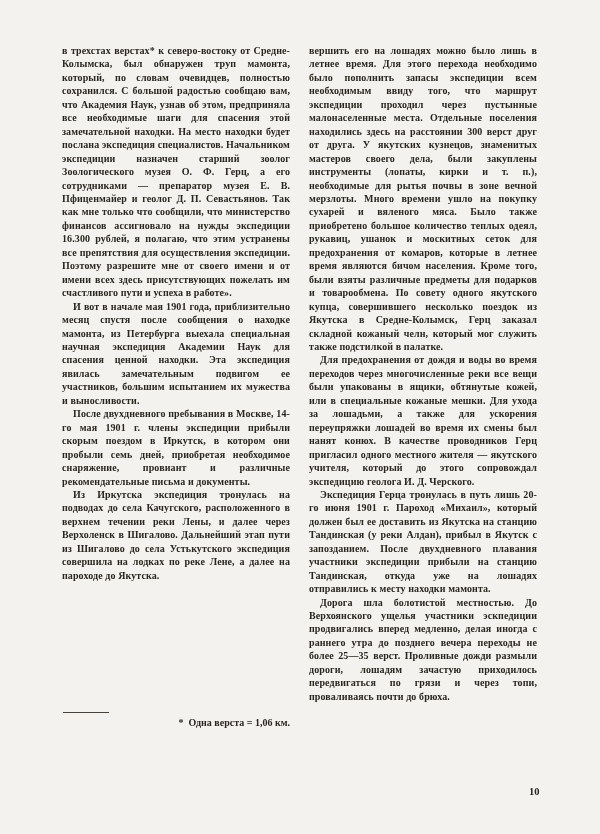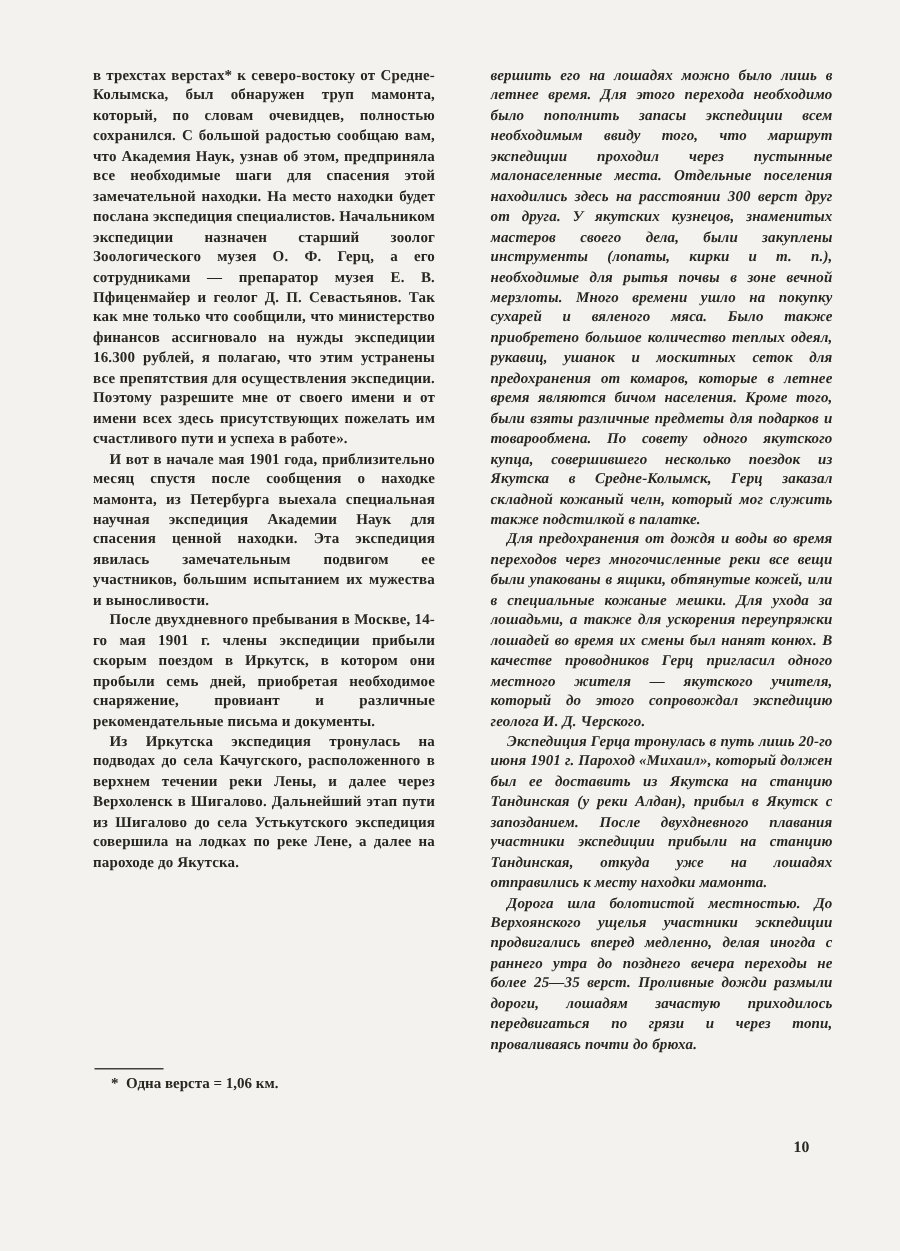--- a/index.html
+++ b/index.html
@@ -21,21 +21,21 @@
     position: absolute;
     top: 44px;
     width: 228px;
     font-size: 10px;
     font-weight: bold;
     line-height: 13.45px;
     text-align: justify;
     letter-spacing: 0.1px;
   }
   .col-left  { left: 62px;  height: 676px; overflow: hidden; }
-  .col-right { left: 327px; height: 700px; overflow: hidden; font-style: italic; }
+  .col-right { left: 309px; height: 700px; overflow: hidden; }
   .col p.para {
     margin: 0;
     padding: 0;
   }
   .col p.para.indent { text-indent: 11px; }
   .col p.para.space-before { }
   .footnote {
     position: absolute;
     left: 62px;
     top: 712px;
@@ -43,26 +43,26 @@
     font-size: 10px;
     font-weight: bold;
     color: #2a2620;
   }
   .footnote-rule {
     width: 46px;
     height: 0;
     border-top: 1px solid #45413a;
     margin: 0 0 4px 1px;
   }
-  .footnote-line { padding-left: 12px; }
+  .footnote-line { padding-left: 12px; text-align: right; }
   .footnote-marker { margin-right: 5px; }
   .page-number {
     position: absolute;
     left: 529px;
-    top: 760px;
+    top: 786px;
     font-size: 10.5px;
     font-weight: bold;
     color: #2a2620;
   }
 </style>
 </head>
 <body>
 
 <div class="page">
 

